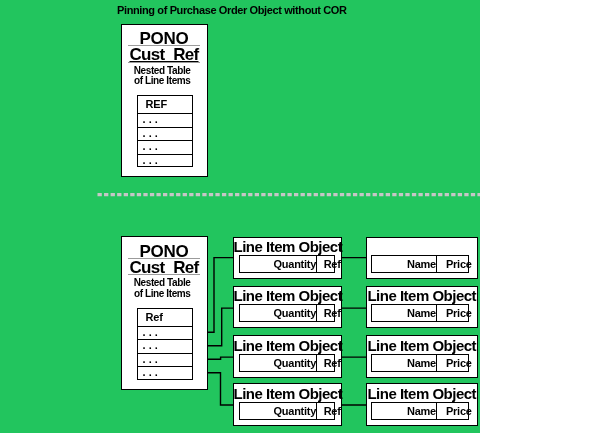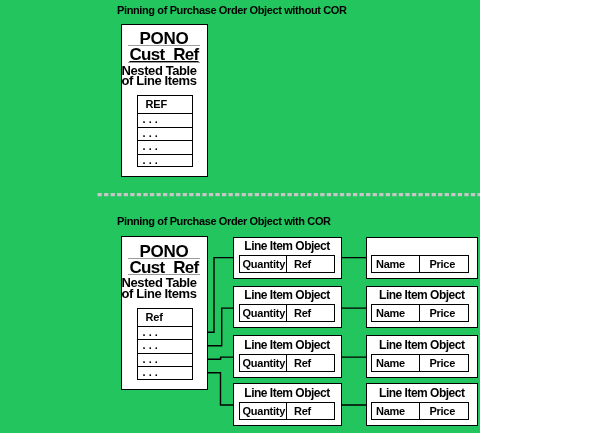--- a/index.html
+++ b/index.html
@@ -37,23 +37,23 @@
     left: 0; right: 0;
     text-align: center;
     font-size: 17px;
     line-height: 13px;
     white-space: nowrap;
   }
   .pobox .ctext.pono  { letter-spacing: -0.3px; }
   .pobox .ctext.field { letter-spacing: -0.7px; text-decoration: underline; }
   .pobox .note {
     position: absolute;
-    left: 0; right: 5px;
-    text-align: left;
-    font-size: 13px;
+    left: 0; right: 16px;
+    text-align: right;
+    font-size: 10px;
     line-height: 10.8px;
     letter-spacing: -0.4px;
     white-space: nowrap;
   }
   .hdiv {
     position: absolute;
     height: 1.3px;
     background: #9b9b9b;
   }
   
@@ -79,31 +79,32 @@
     position: absolute;
     border: 1.5px solid #000000;
     background: #ffffff;
     box-sizing: border-box;
   }
   .obox-title {
     position: absolute;
     left: 0; right: 0;
     top: 2.5px;
     text-align: center;
-    font-size: 12px;
+    font-size: 15px;
     line-height: 13px;
     letter-spacing: -0.5px;
     white-space: nowrap;
   }
   .cells {
     position: absolute;
     border: 1.4px solid #000000;
     background: #ffffff;
     box-sizing: border-box;
     display: flex;
+    padding-left: 31px;
   }
   .cell {
     box-sizing: border-box;
     font-size: 11px;
     letter-spacing: -0.25px;
     display: flex;
     align-items: center;
     white-space: nowrap;
   }
   .cell.c2 { border-left: 1.4px solid #000000; }
@@ -141,21 +142,20 @@
     </div>
     <div class="reftable" style="left:15px; top:70.5px; width:56.5px; height:72px;">
       <div class="refrow refhead first" style="top:0; height:17.3px;">REF</div>
       <div class="refrow dotrow" style="top:17.3px; height:13.4px;">...</div>
       <div class="refrow dotrow" style="top:30.7px; height:13.4px;">...</div>
       <div class="refrow dotrow" style="top:44.1px; height:13.4px;">...</div>
       <div class="refrow dotrow" style="top:57.5px; height:13.4px;">...</div>
     </div>
   </div>
 
-  <div class="fig-title" style="left:117px; top:214.5px;">Pinning of Purchase Order Object with COR</div>
 
   <div class="pobox" style="left:120.5px; top:236px; width:87px; height:154px;">
     <div class="ctext pono" style="top:7.5px;">PONO</div>
     <div class="hdiv" style="left:6px; width:72px; top:20.5px;"></div>
     <div class="ctext field" style="top:23.8px;">Cust_Ref</div>
     <div class="hdiv" style="left:6px; width:72px; top:37px;"></div>
     <div class="note" style="top:41px;">
       <div>Nested Table</div>
       <div>of Line Items</div>
     </div>

